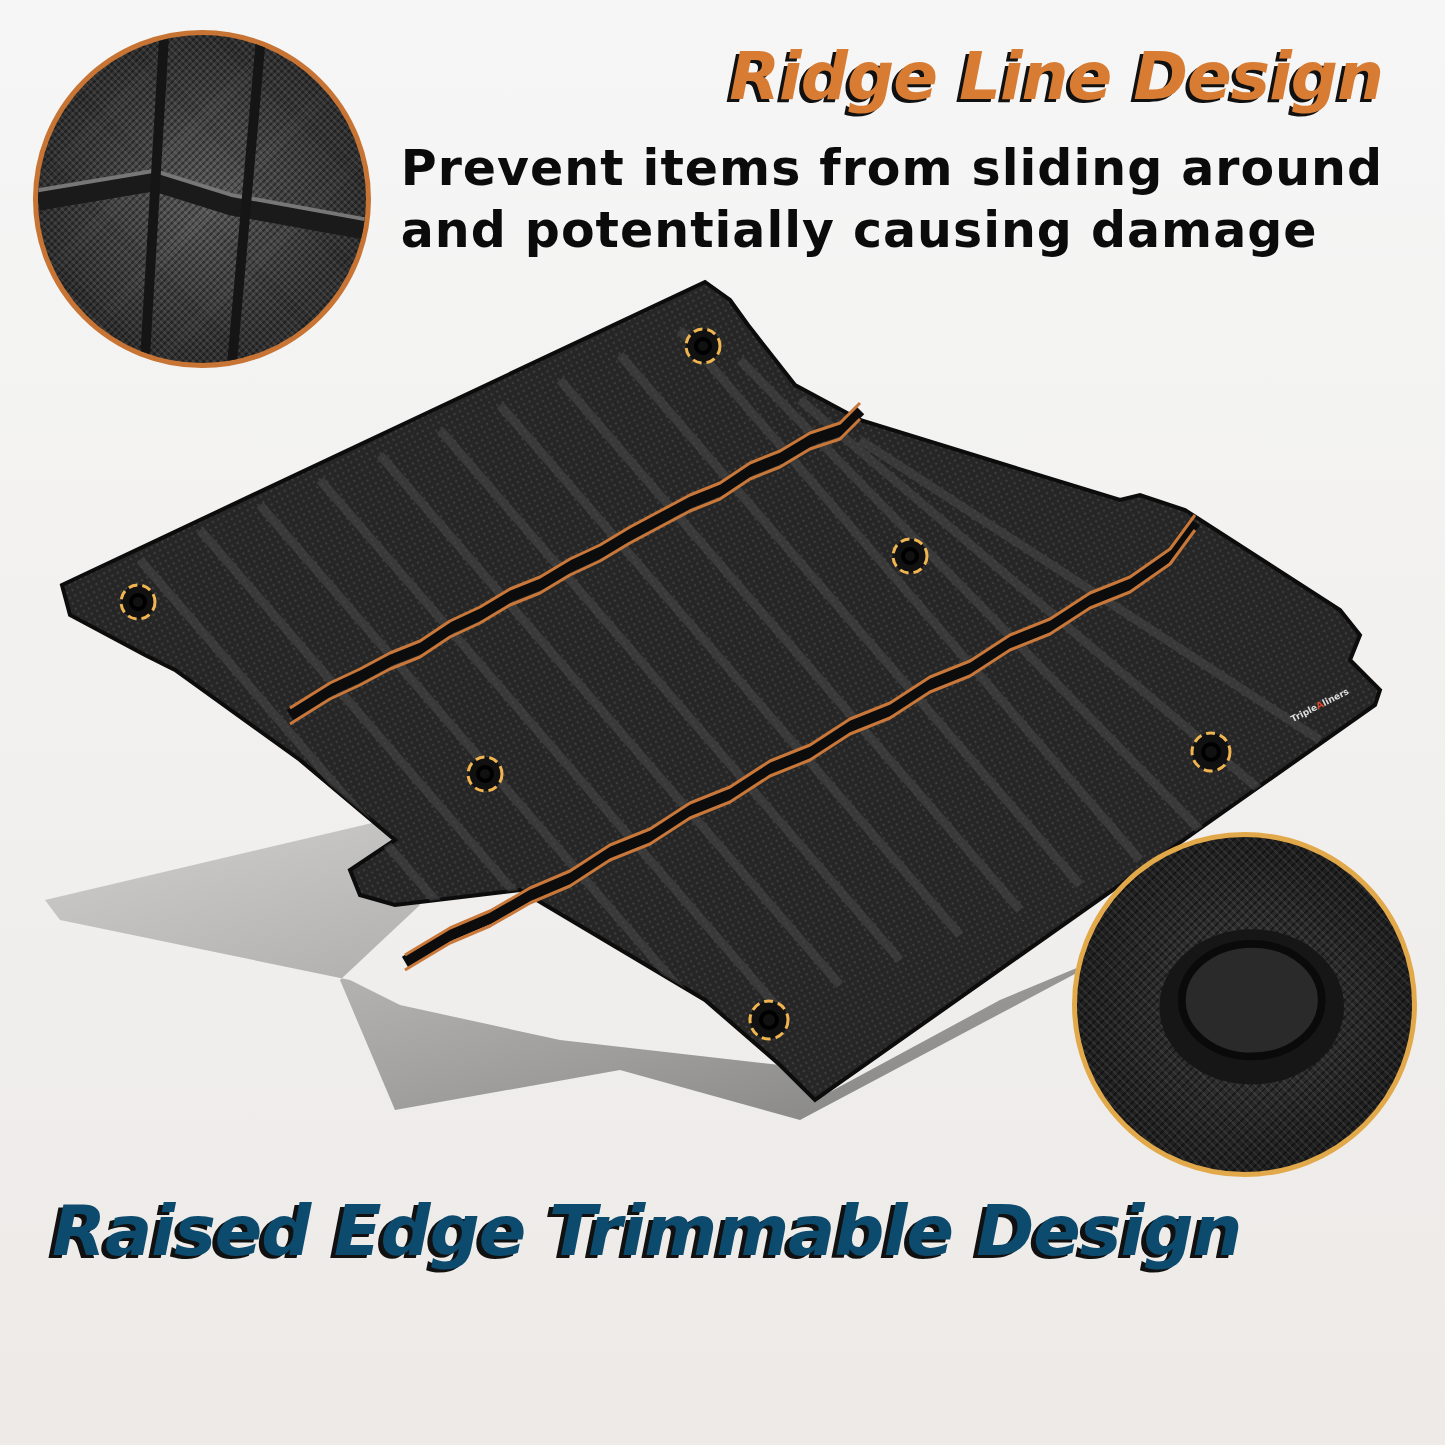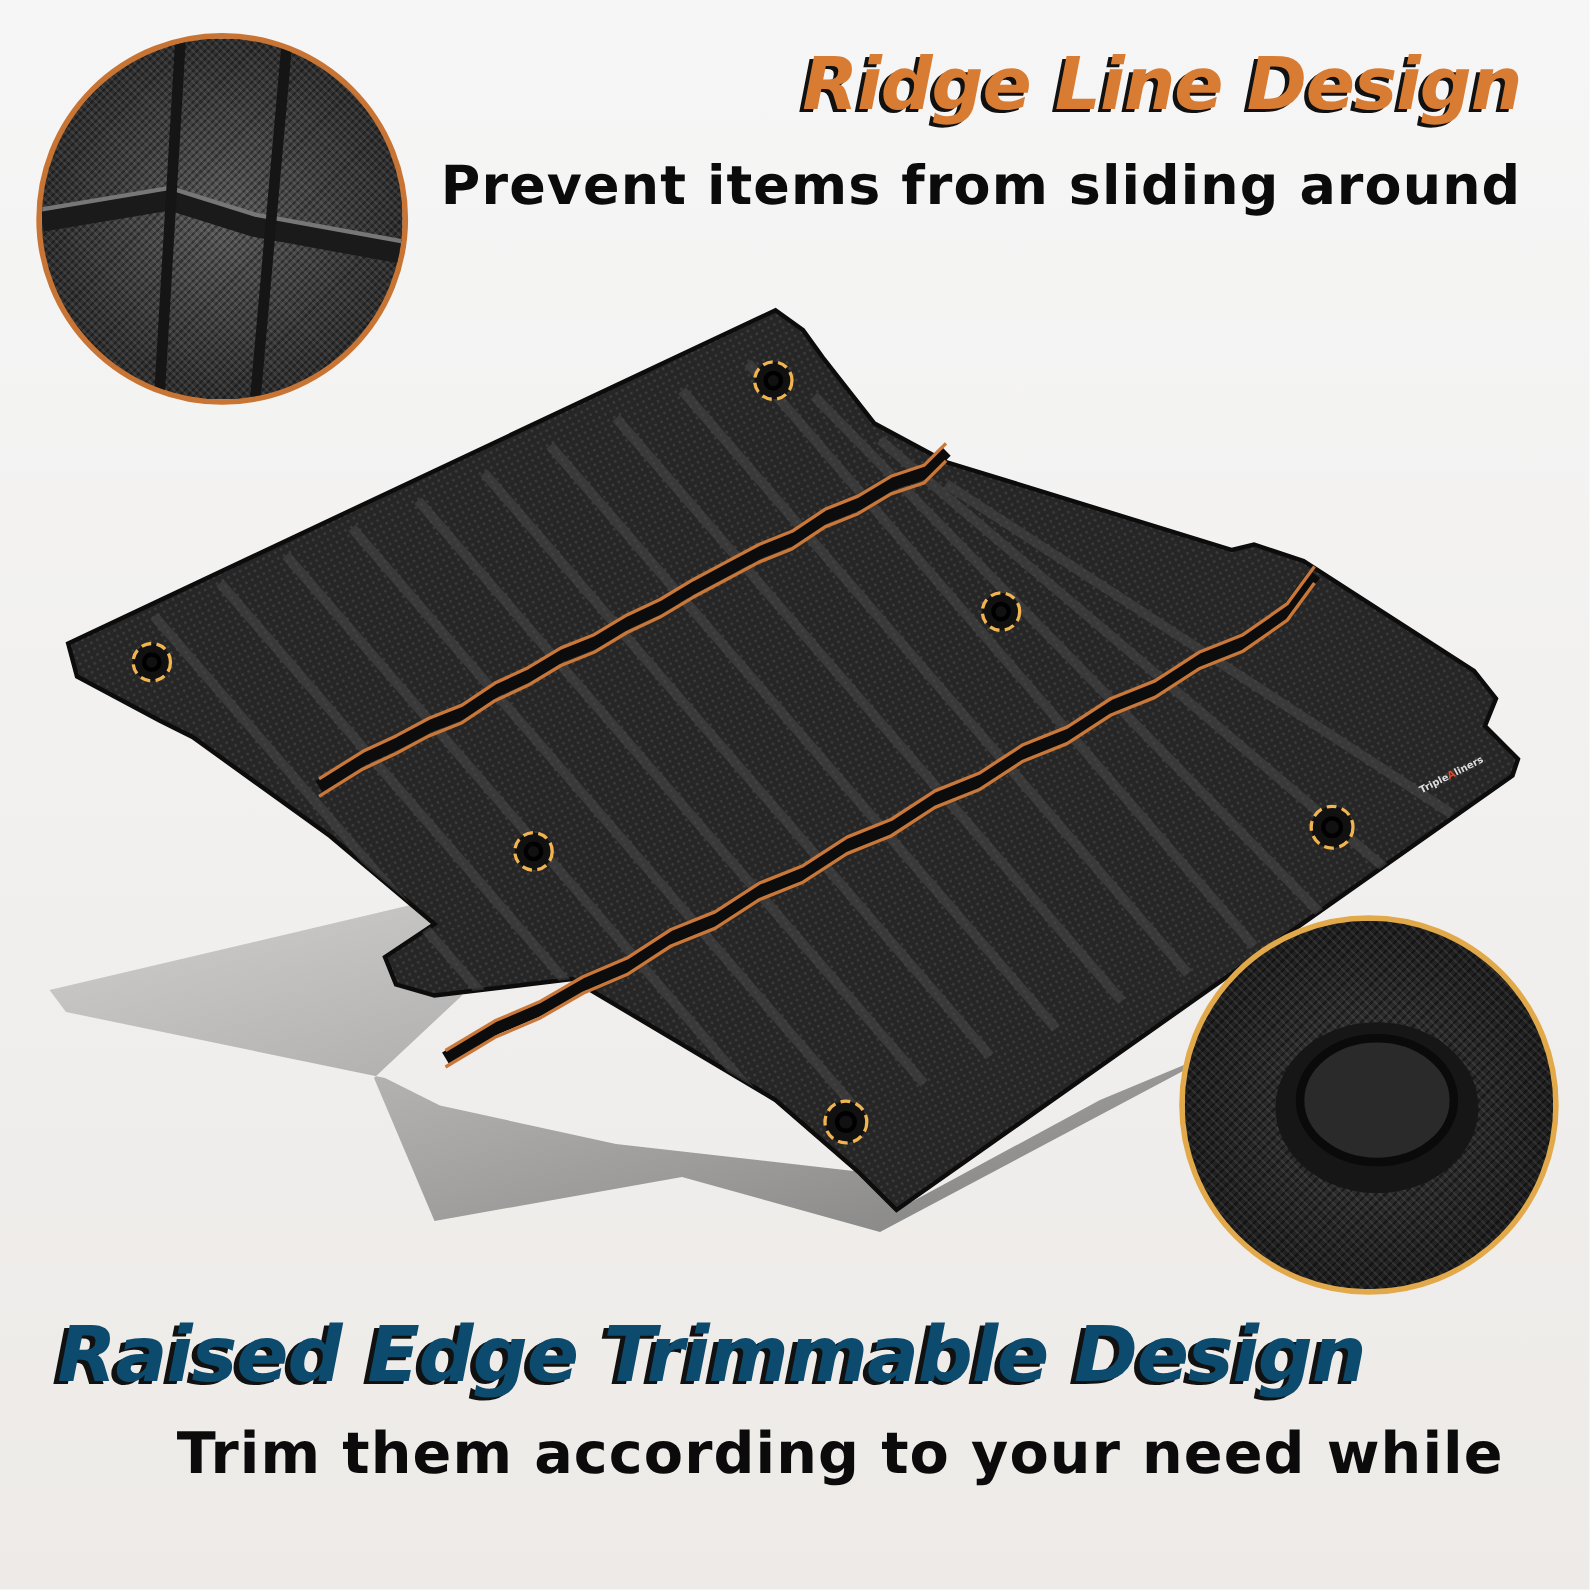--- a/index.html
+++ b/index.html
@@ -111,18 +111,18 @@
 <div class="abs circle c2">
   <svg width="100%" height="100%" viewBox="0 0 345 345">
     <ellipse cx="180" cy="175" rx="95" ry="80" fill="#161616"></ellipse>
     <ellipse cx="180" cy="168" rx="72" ry="58" fill="#2a2a2a" stroke="#0a0a0a" stroke-width="8"></ellipse>
   </svg>
 </div>
 
 <div class="abs title t1">Ridge Line Design</div>
 <div class="abs sub s1">
   <div>Prevent items from sliding around</div>
+  <div>and potentially causing damage</div>
 </div>
 
 <div class="abs title t2">Raised Edge Trimmable Design</div>
 <div class="abs sub s2">
-  <div>Trim them according to your need while</div>
 </div>
 
 </body></html>

